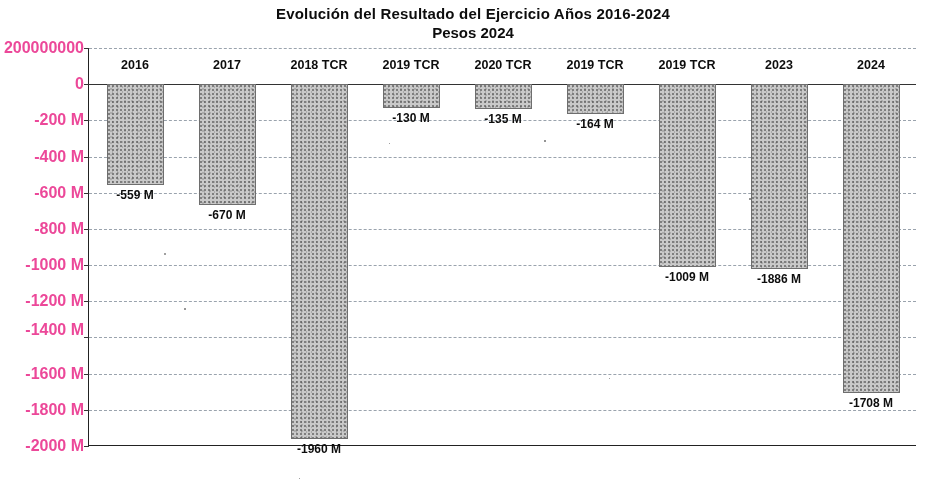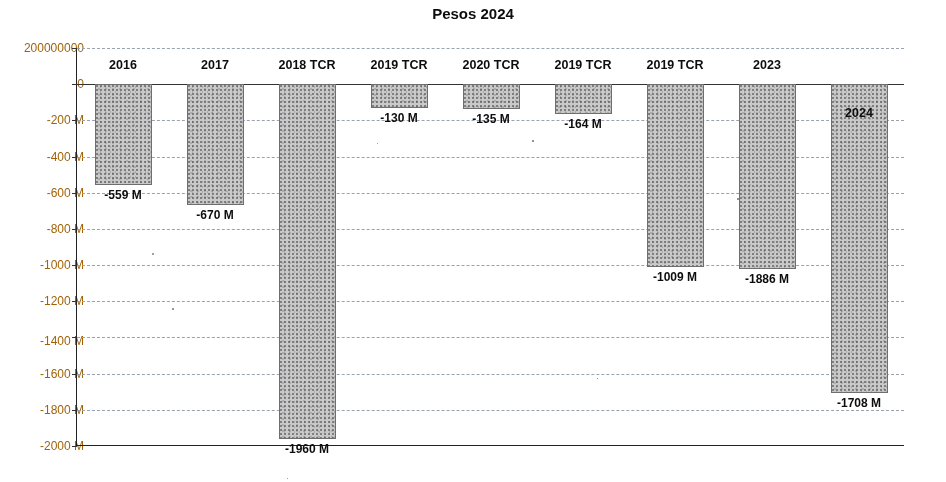--- a/index.html
+++ b/index.html
@@ -37,21 +37,21 @@
   }
   .chart-subtitle {
     font-size: 15px;
     font-weight: bold;
     line-height: 19px;
     color: #0d0d0d;
   }
   
   .plot-area {
     position: absolute;
-    left: 76px;
+    left: 88px;
     top: 48px;
     width: 828px;
     height: 398px;
     border-left: 1.5px solid #222;
     border-bottom: 1.5px solid #222;
     box-sizing: border-box;
   }
   .gridline {
     position: absolute;
     left: 0;
@@ -70,23 +70,23 @@
     position: absolute;
     left: 0;
     top: 48px;
     width: 88px;
     height: 398px;
   }
   .y-labels-layer .ylab {
     position: absolute;
     right: 4px;
     transform: translateY(-50%);
-    font-size: 12px;
-    font-weight: normal;
-    color: #a16207;
+    font-size: 16px;
+    font-weight: bold;
+    color: #ec4899;
     white-space: nowrap;
   }
   
   .bar-group {
     position: absolute;
     top: 0;
     height: 100%;
   }
   .bar {
     position: absolute;
@@ -131,33 +131,34 @@
     height: 0;
     border-top: 1.2px solid #333;
   }
 </style>
 </head>
 <body>
 
 <div id="chart-root">
 
   <div class="title-block">
+    <div class="chart-title">Evolución del Resultado del Ejercicio Años 2016-2024</div>
     <div class="chart-subtitle">Pesos 2024</div>
   </div>
 
   <div class="y-labels-layer" id="y-labels">
       <div class="ylab" style="top: 0px;">200000000</div>
       <div class="ylab" style="top: 36.1818px;">0</div>
       <div class="ylab" style="top: 72.3636px;">-200 M</div>
       <div class="ylab" style="top: 108.545px;">-400 M</div>
       <div class="ylab" style="top: 144.727px; margin-left: 8px;">-600 M</div>
       <div class="ylab" style="top: 180.909px;">-800 M</div>
       <div class="ylab" style="top: 217.091px;">-1000 M</div>
       <div class="ylab" style="top: 253.273px;">-1200 M</div>
-      <div class="ylab" style="top: 293px;">-1400 M</div>
+      <div class="ylab" style="top: 282px;">-1400 M</div>
       <div class="ylab" style="top: 325.636px;">-1600 M</div>
       <div class="ylab" style="top: 361.818px;">-1800 M</div>
       <div class="ylab" style="top: 398px; margin-left: 27px;">-2000 M</div>
     </div>
 
   <div class="plot-area" id="plot-area">
       <div class="gridline" style="top: 0px;"></div>
       <div class="tick-mark" style="top: 0px;"></div>
       <div class="zero-line" style="top: 36.1818px;"></div>
       <div class="tick-mark" style="top: 36.1818px;"></div>
@@ -216,21 +217,21 @@
       <div class="cat-label" style="left: 552px; width: 92px; top: 10.1818px;">2019 TCR</div>
       <div class="val-label" style="left: 552px; width: 92px; top: 221.719px;">-1009 M</div>
       <div class="bar-group" style="left: 661.5px; width: 57px;">
         <div class="bar" style="top: 36.1818px; height: 184.346px;"></div>
       </div>
       <div class="cat-label" style="left: 644px; width: 92px; top: 10.1818px;">2023</div>
       <div class="val-label" style="left: 644px; width: 92px; top: 223.528px;">-1886 M</div>
       <div class="bar-group" style="left: 753.5px; width: 57px;">
         <div class="bar" style="top: 36.1818px; height: 308.993px;"></div>
       </div>
-      <div class="cat-label" style="left: 736px; width: 92px; top: 10.1818px; margin-top: 48px;">2024</div>
+      <div class="cat-label" style="left: 736px; width: 92px; top: 10.1818px;">2024</div>
       <div class="val-label" style="left: 736px; width: 92px; top: 348.175px;">-1708 M</div>
       <div class="speck" style="left: 75px; top: 205px; width: 2px; height: 2px;"></div>
       <div class="speck" style="left: 95px; top: 260px; width: 1.6px; height: 1.6px;"></div>
       <div class="speck" style="left: 300px; top: 95px; width: 1.4px; height: 1.4px;"></div>
       <div class="speck" style="left: 520px; top: 330px; width: 1.3px; height: 1.3px;"></div>
       <div class="speck" style="left: 660px; top: 150px; width: 1.5px; height: 1.5px;"></div>
       <div class="speck" style="left: 810px; top: 60px; width: 1.4px; height: 1.4px;"></div>
       <div class="speck" style="left: 210px; top: 430px; width: 1.3px; height: 1.3px;"></div>
       <div class="speck" style="left: 455px; top: 92px; width: 1.5px; height: 1.5px;"></div>
     </div>

